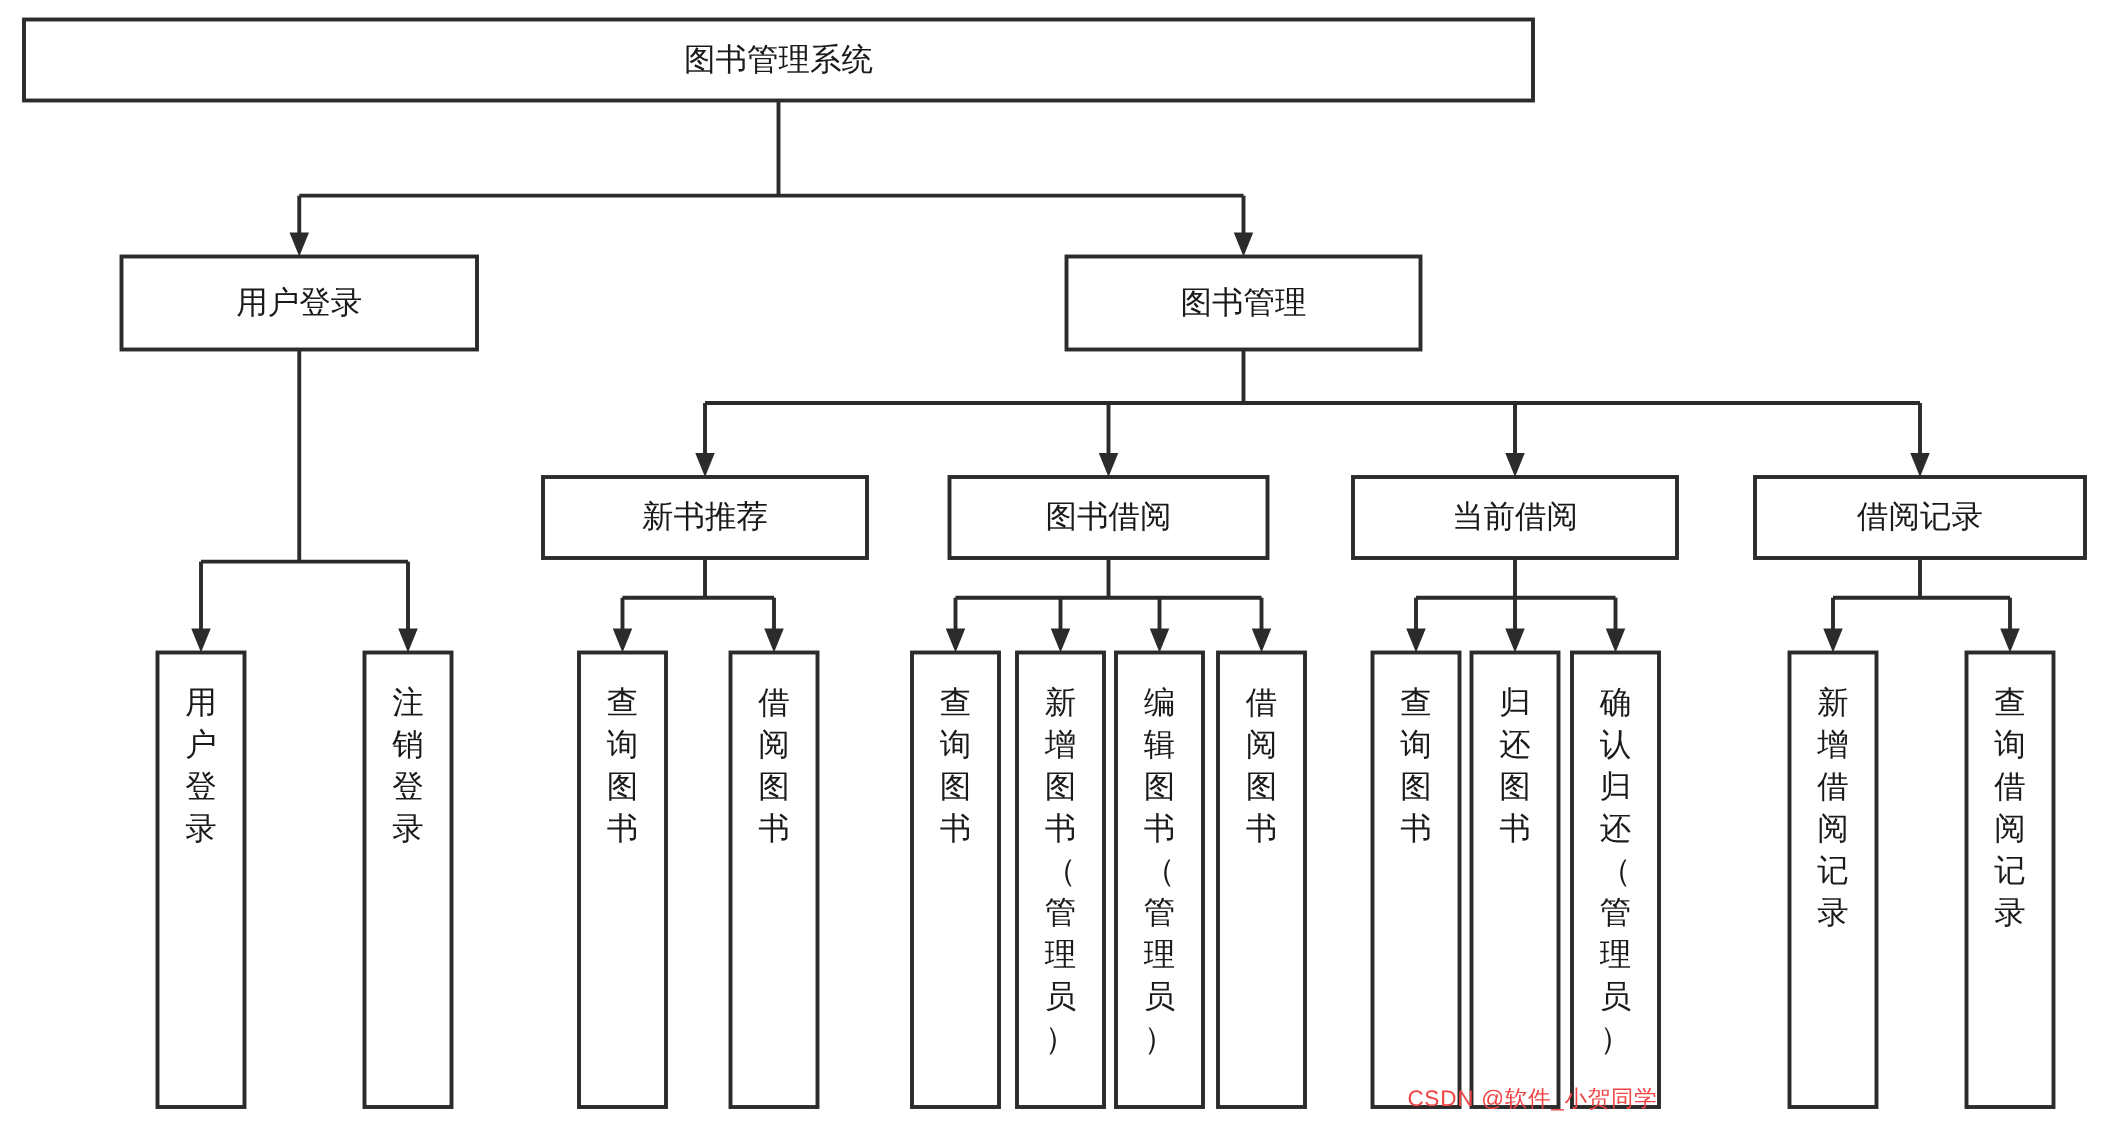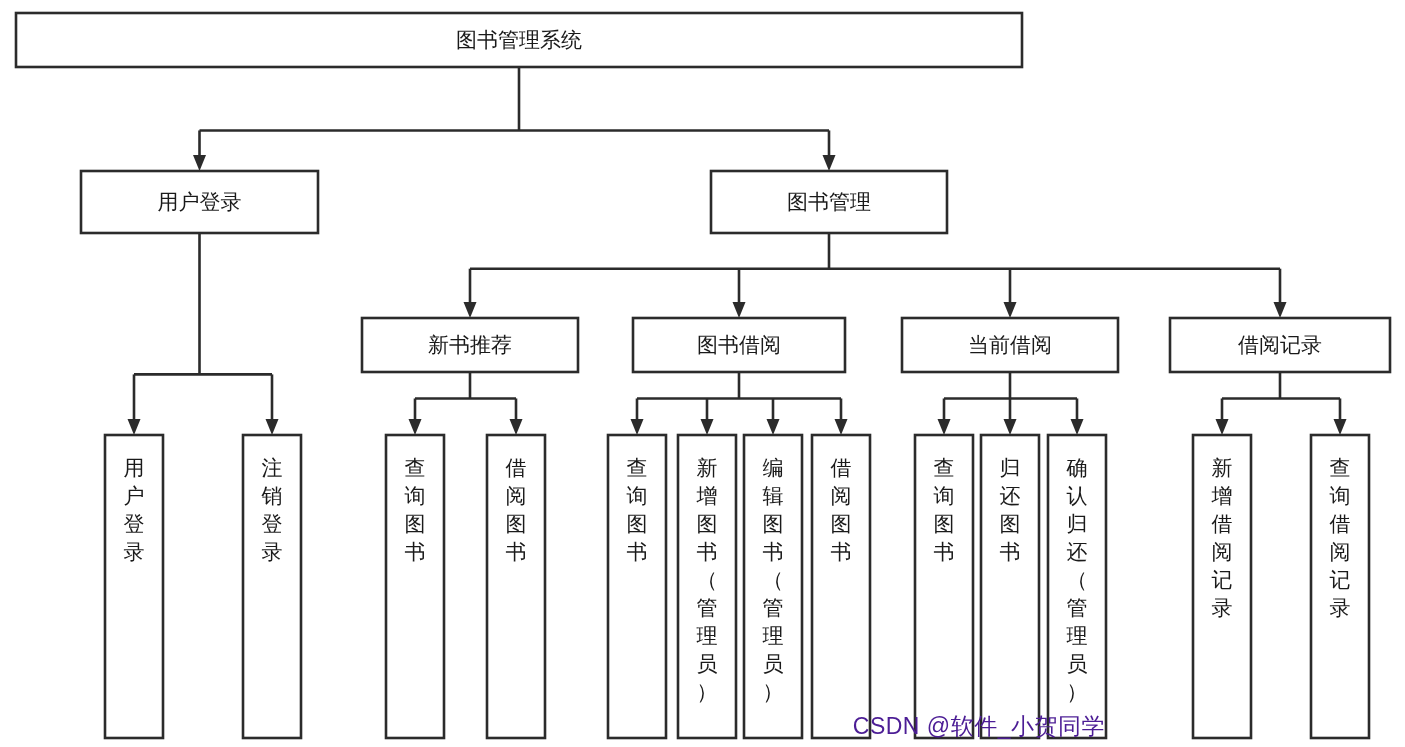--- a/index.html
+++ b/index.html
@@ -53,22 +53,22 @@
     font-family: "Liberation Sans", "DejaVu Sans", sans-serif;
     font-size: 21px;
     fill: #1a1a1a;
     text-anchor: middle;
   }
   .watermark {
     position: absolute;
     right: 8px;
     bottom: 5px;
     font-family: "Liberation Sans", "DejaVu Sans", sans-serif;
-    font-size: 23px;
-    color: #4c1d95;
+    font-size: 15px;
+    color: #ef4444;
     letter-spacing: 0.5px;
     white-space: nowrap;
     pointer-events: none;
   }
 </style>
 </head>
 <body>
 
 <div id="diagram-root">
   <svg id="tree-svg" viewBox="0 0 1405 747" xmlns="http://www.w3.org/2000/svg">

